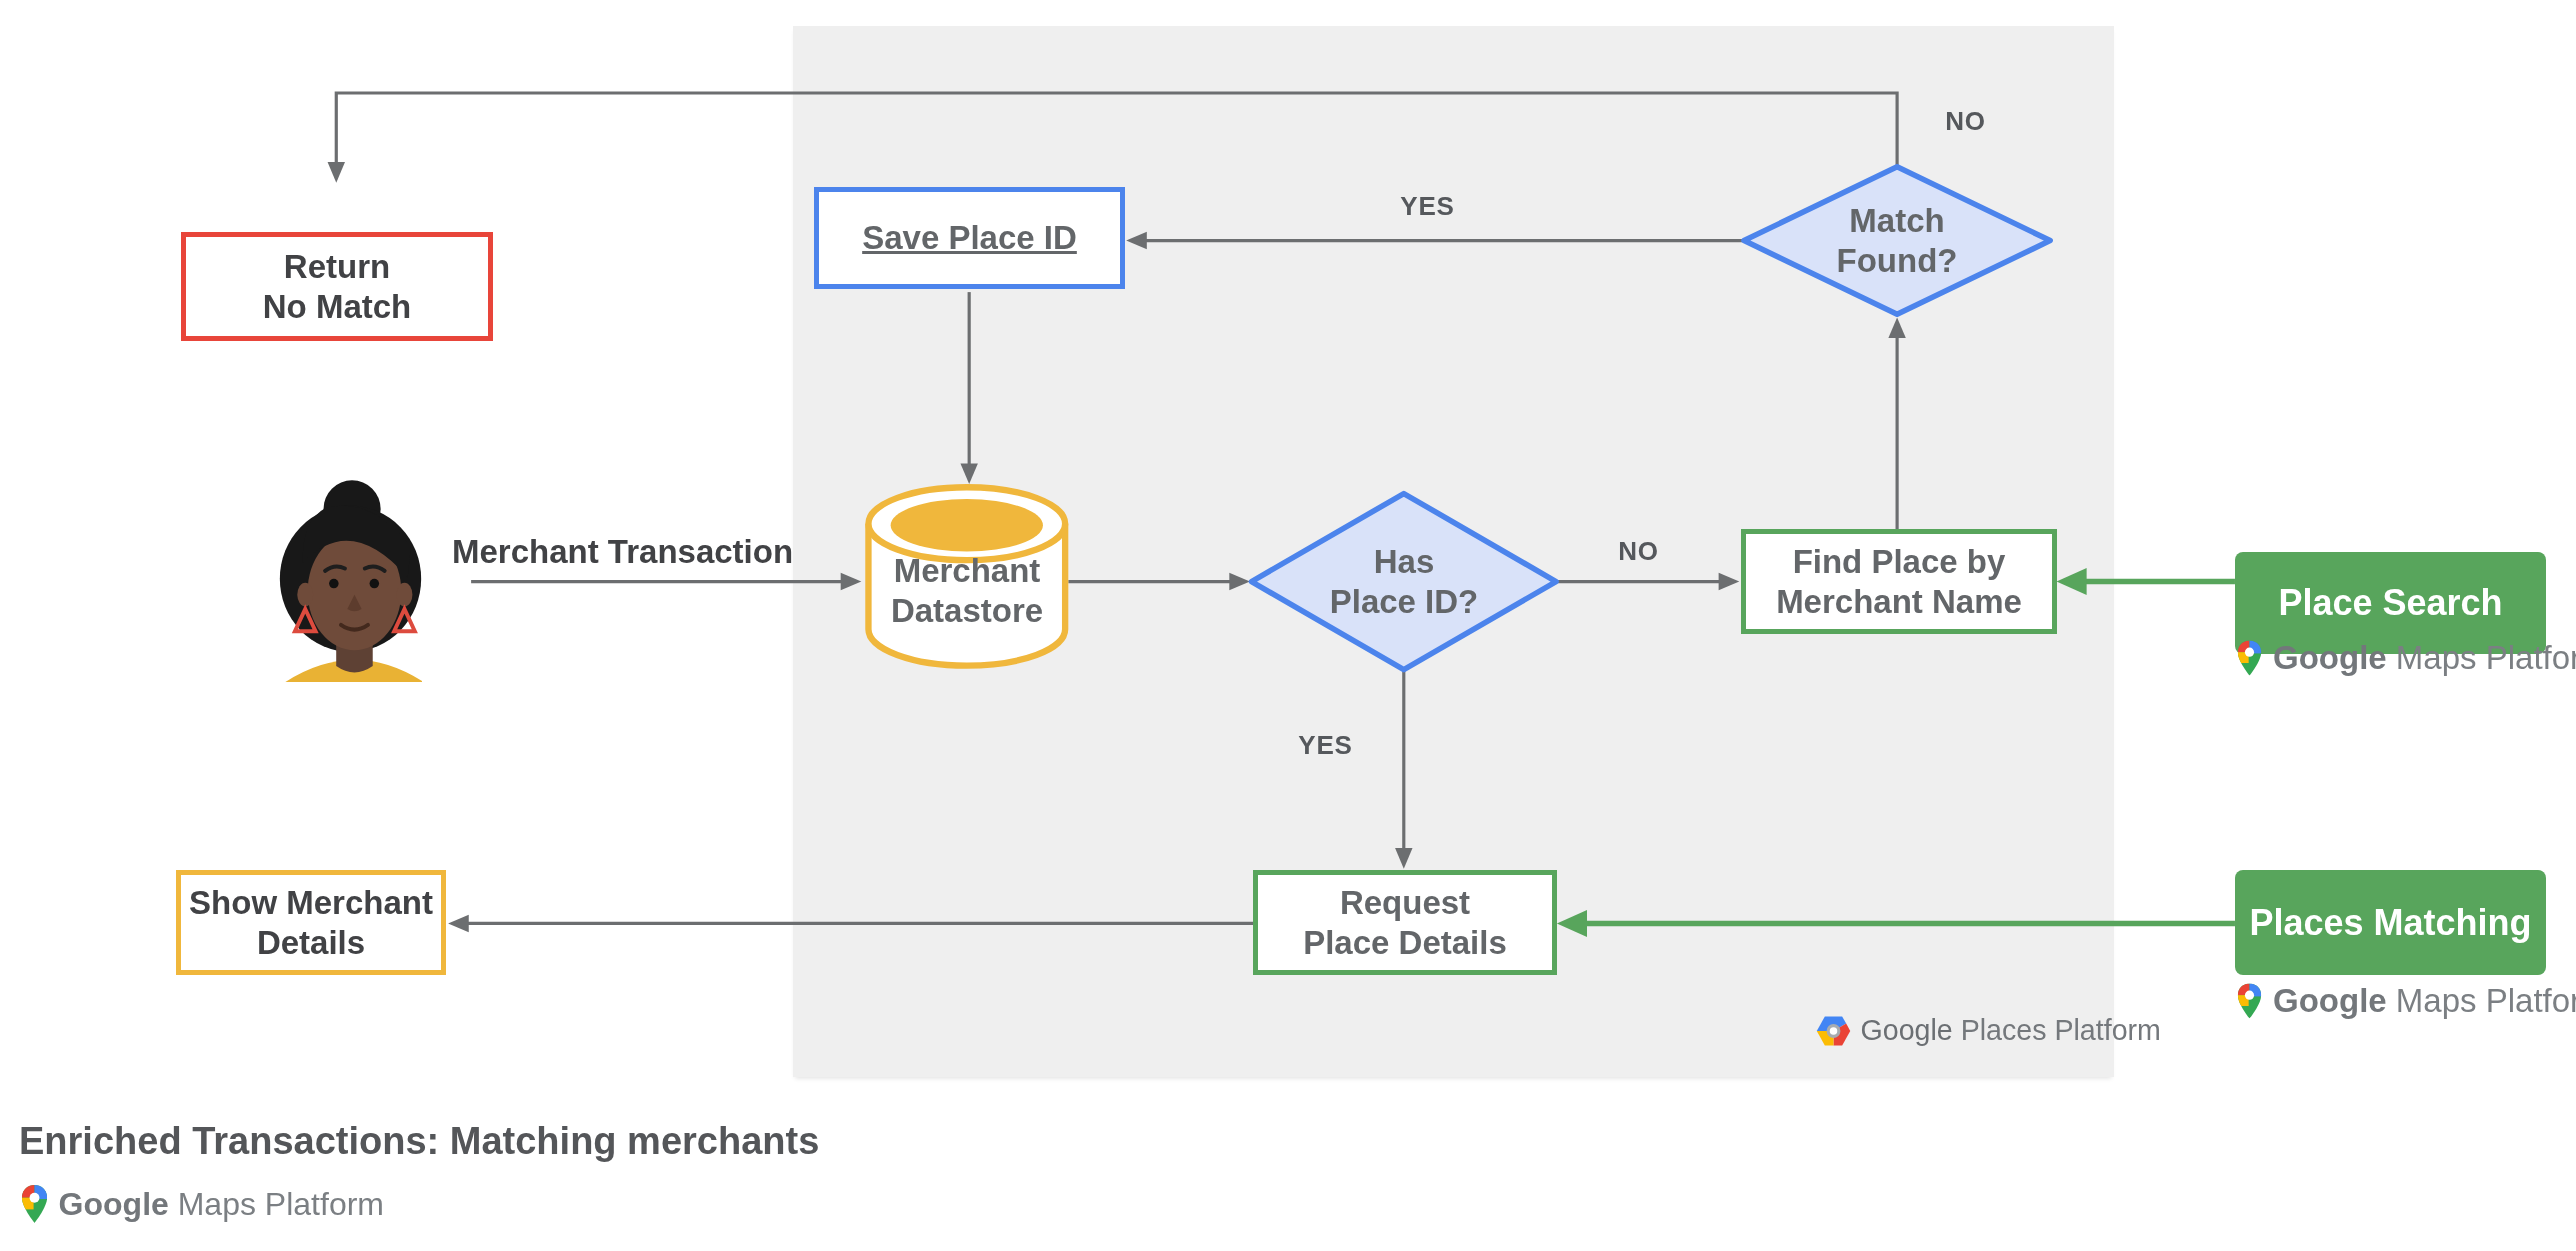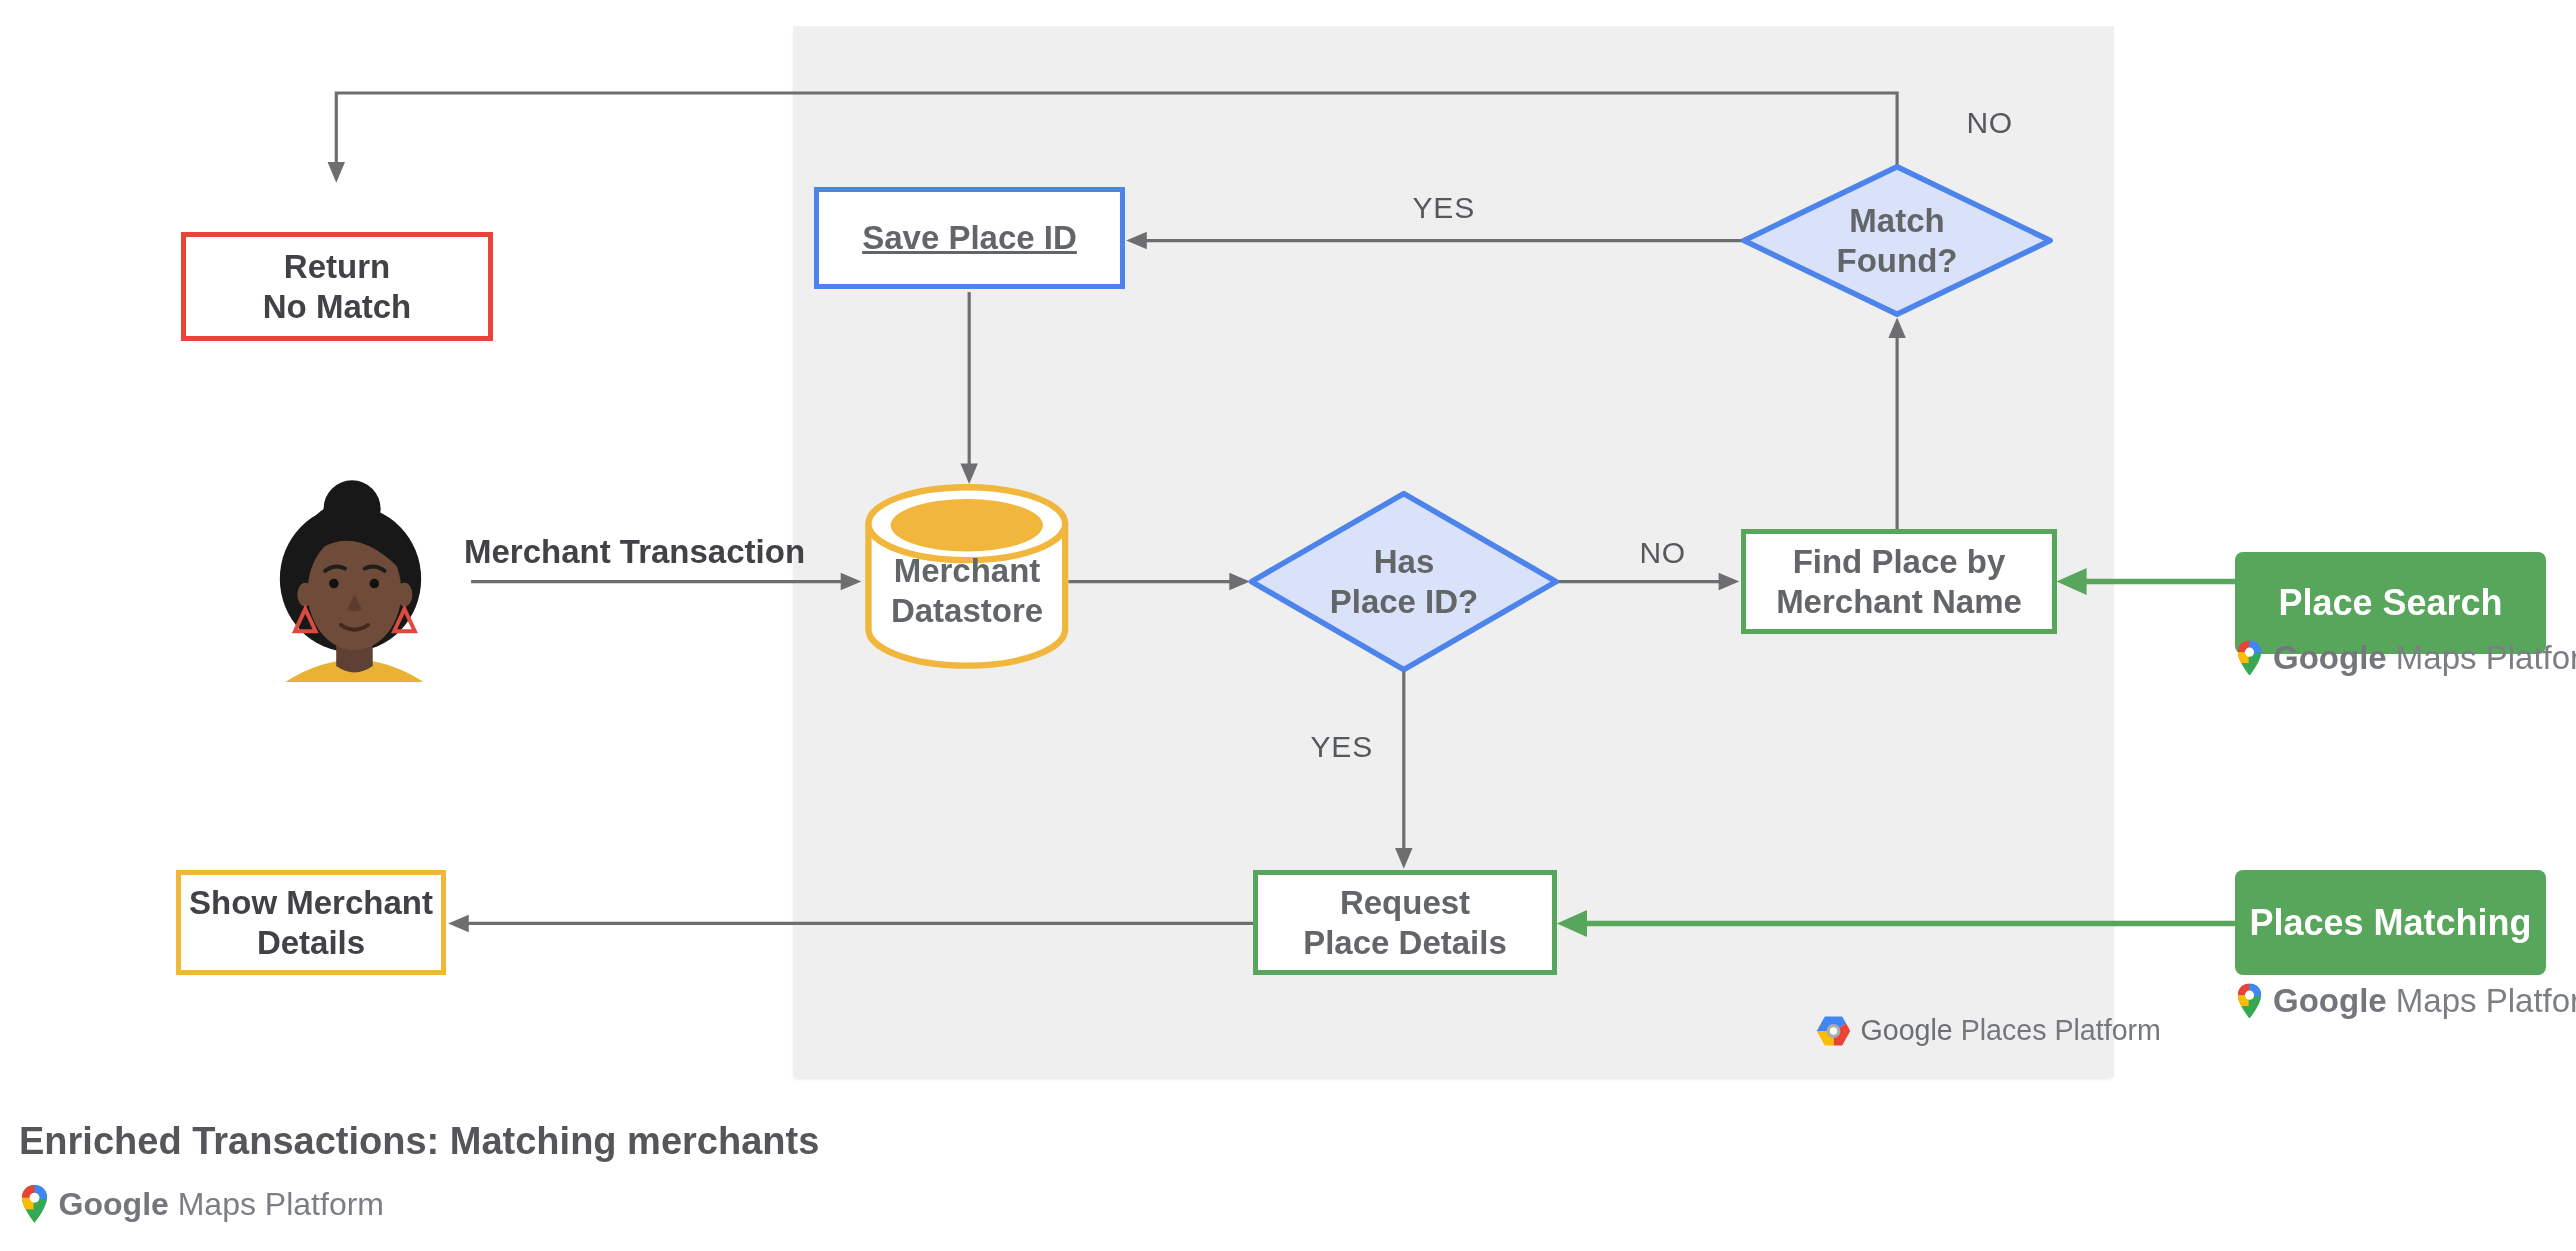--- a/index.html
+++ b/index.html
@@ -26,23 +26,23 @@
         text-align:center;font-weight:bold;font-size:33px;line-height:40px;
         white-space:pre-line;background:#ffffff;}
   .node.borderless{background:transparent;}
   .b-red{border:5.6px solid var(--accent-red);color:var(--text-dark);margin-top:48px;}
   .b-blue{border:5.6px solid var(--accent-blue);color:var(--text-gray);text-decoration:underline;}
   .b-green{border:5.6px solid var(--accent-green);color:var(--text-gray);}
   .b-yellow{border:5.6px solid var(--accent-yellow);color:var(--text-dark);}
   .g-btn{position:absolute;display:flex;align-items:center;justify-content:center;
          background:var(--accent-green);color:#ffffff;font-weight:bold;font-size:36px;
          border-radius:8px;}
-  .edge-label{position:absolute;width:95px;text-align:right;font-weight:normal;
-              font-size:30px;color:var(--label-gray);letter-spacing:0.8px;}
-  .flow-label{position:absolute;text-align:center;font-weight:bold;font-size:33px;
+  .edge-label{position:absolute;width:95px;text-align:center;font-weight:bold;
+              font-size:26px;color:var(--label-gray);letter-spacing:0.8px;}
+  .flow-label{position:absolute;font-weight:bold;font-size:33px;
               color:var(--text-dark);}
   .title{position:absolute;left:19px;top:1120px;font-weight:bold;font-size:38px;
          color:#545659;}
   .logo-row{position:absolute;display:flex;align-items:center;gap:11px;}
   .logo-text{font-size:33px;color:var(--logo-gray);white-space:nowrap;}
   .logo-text .g{font-weight:600;color:#73777b;}
   .logo-row.small .logo-text{font-size:32px;}
   .gcp-text{font-size:28.6px;color:#74787c;white-space:nowrap;}
   .gcp-text .g{color:#6b6f73;}
 </style>

